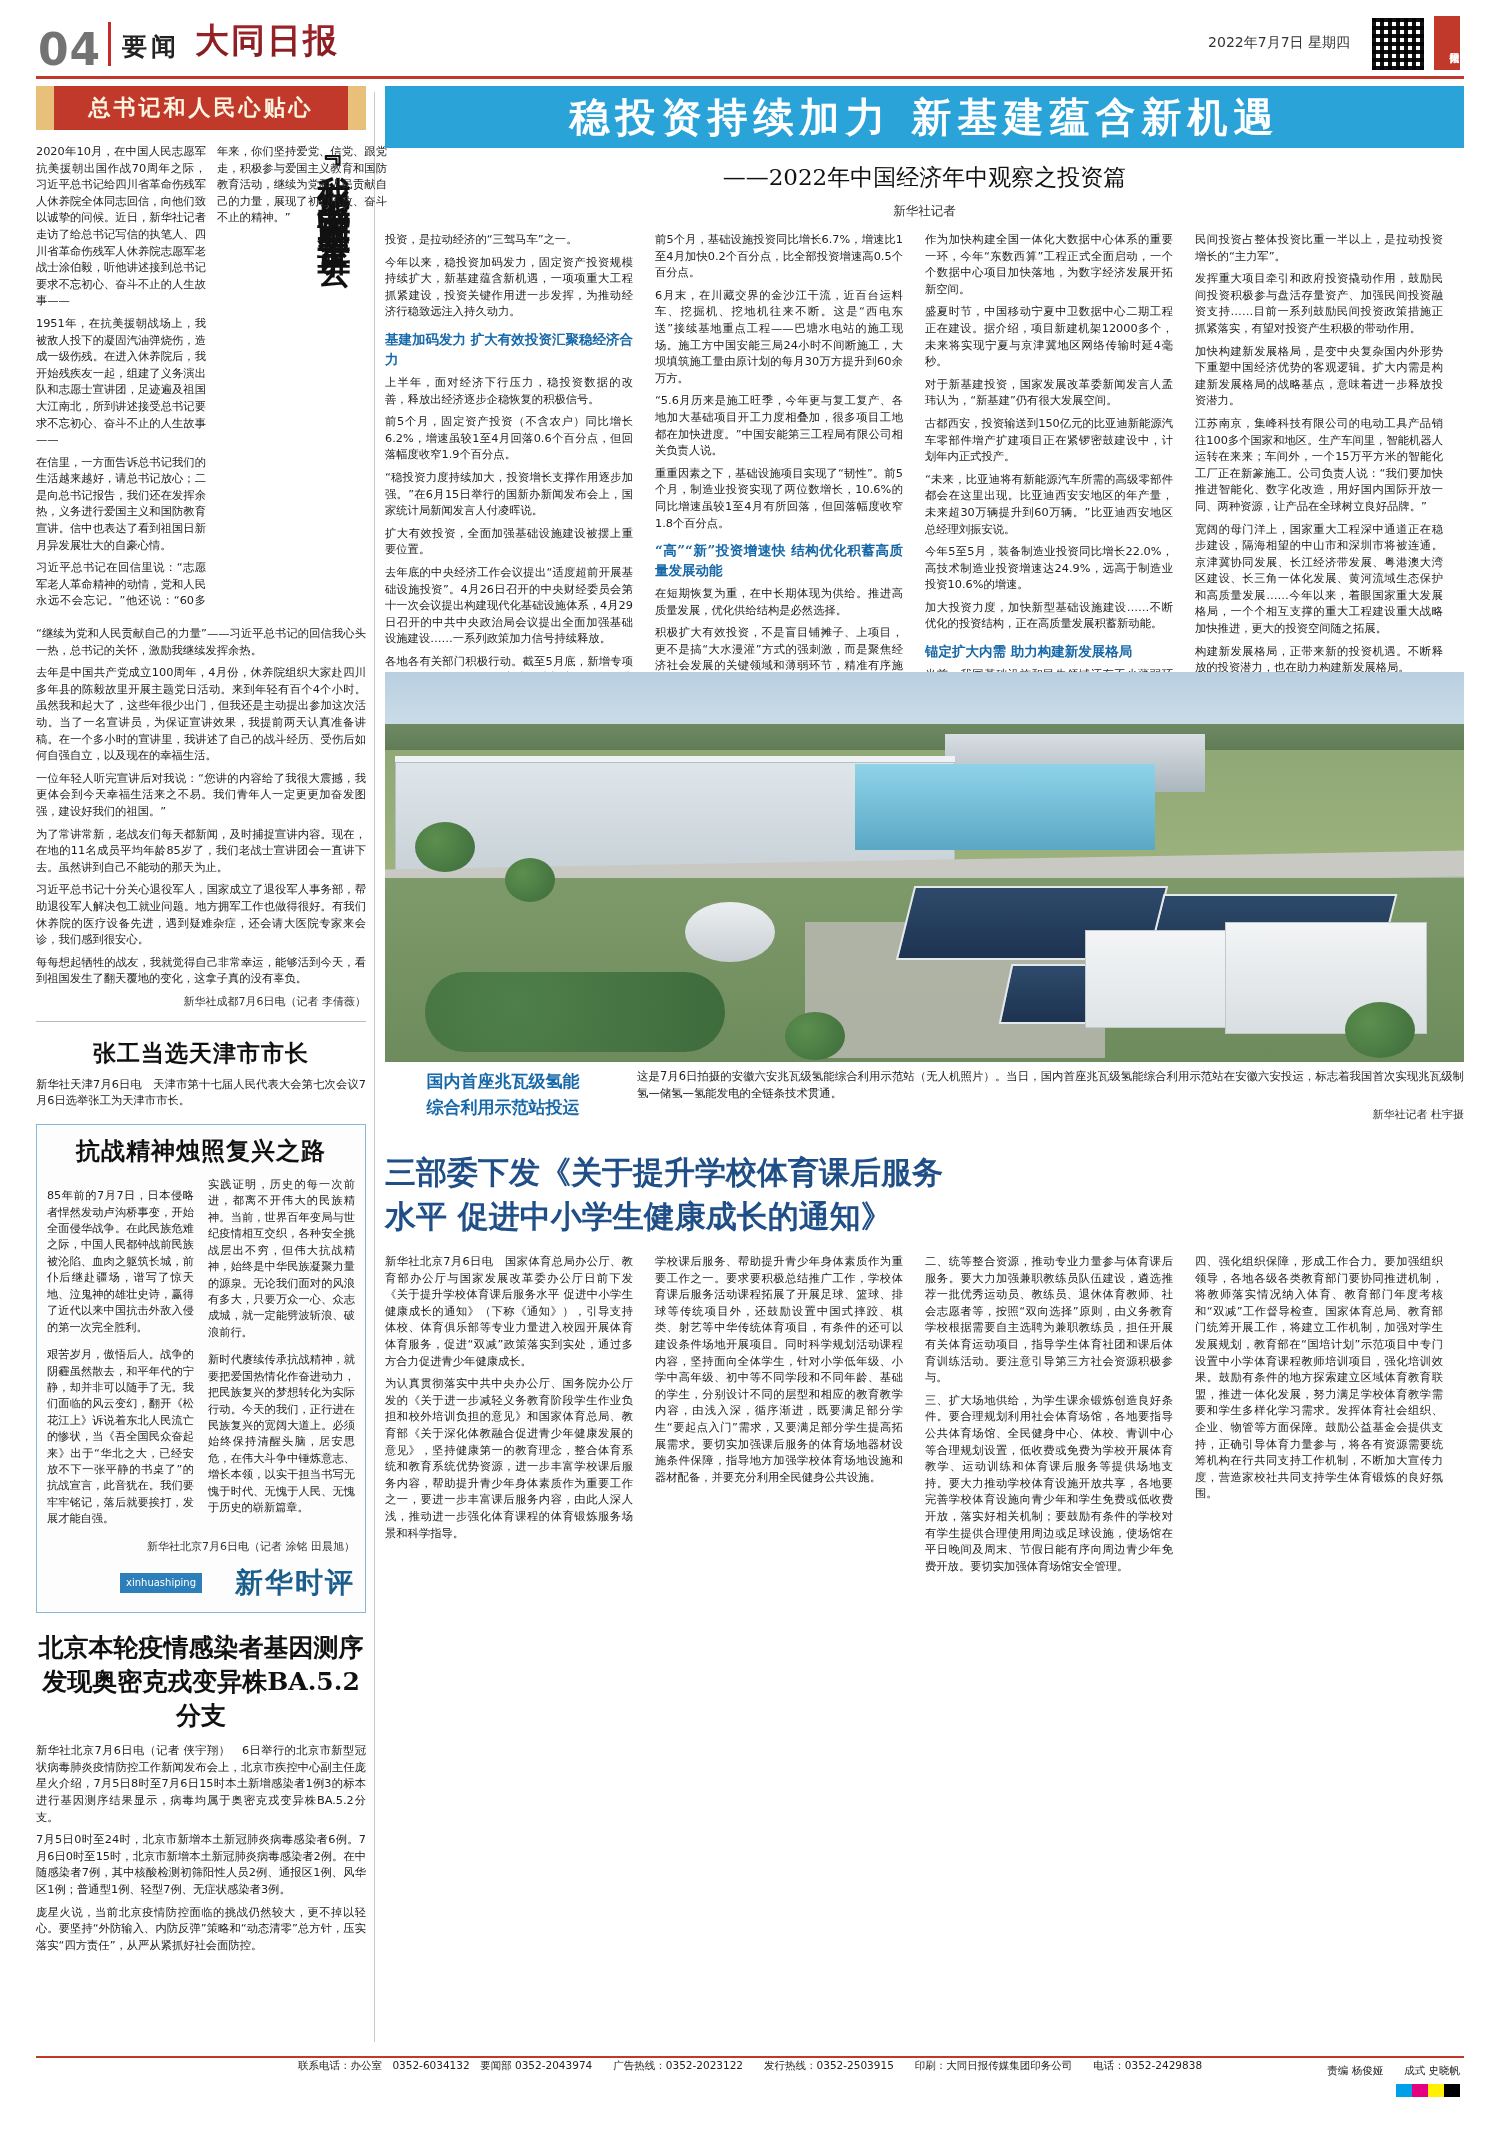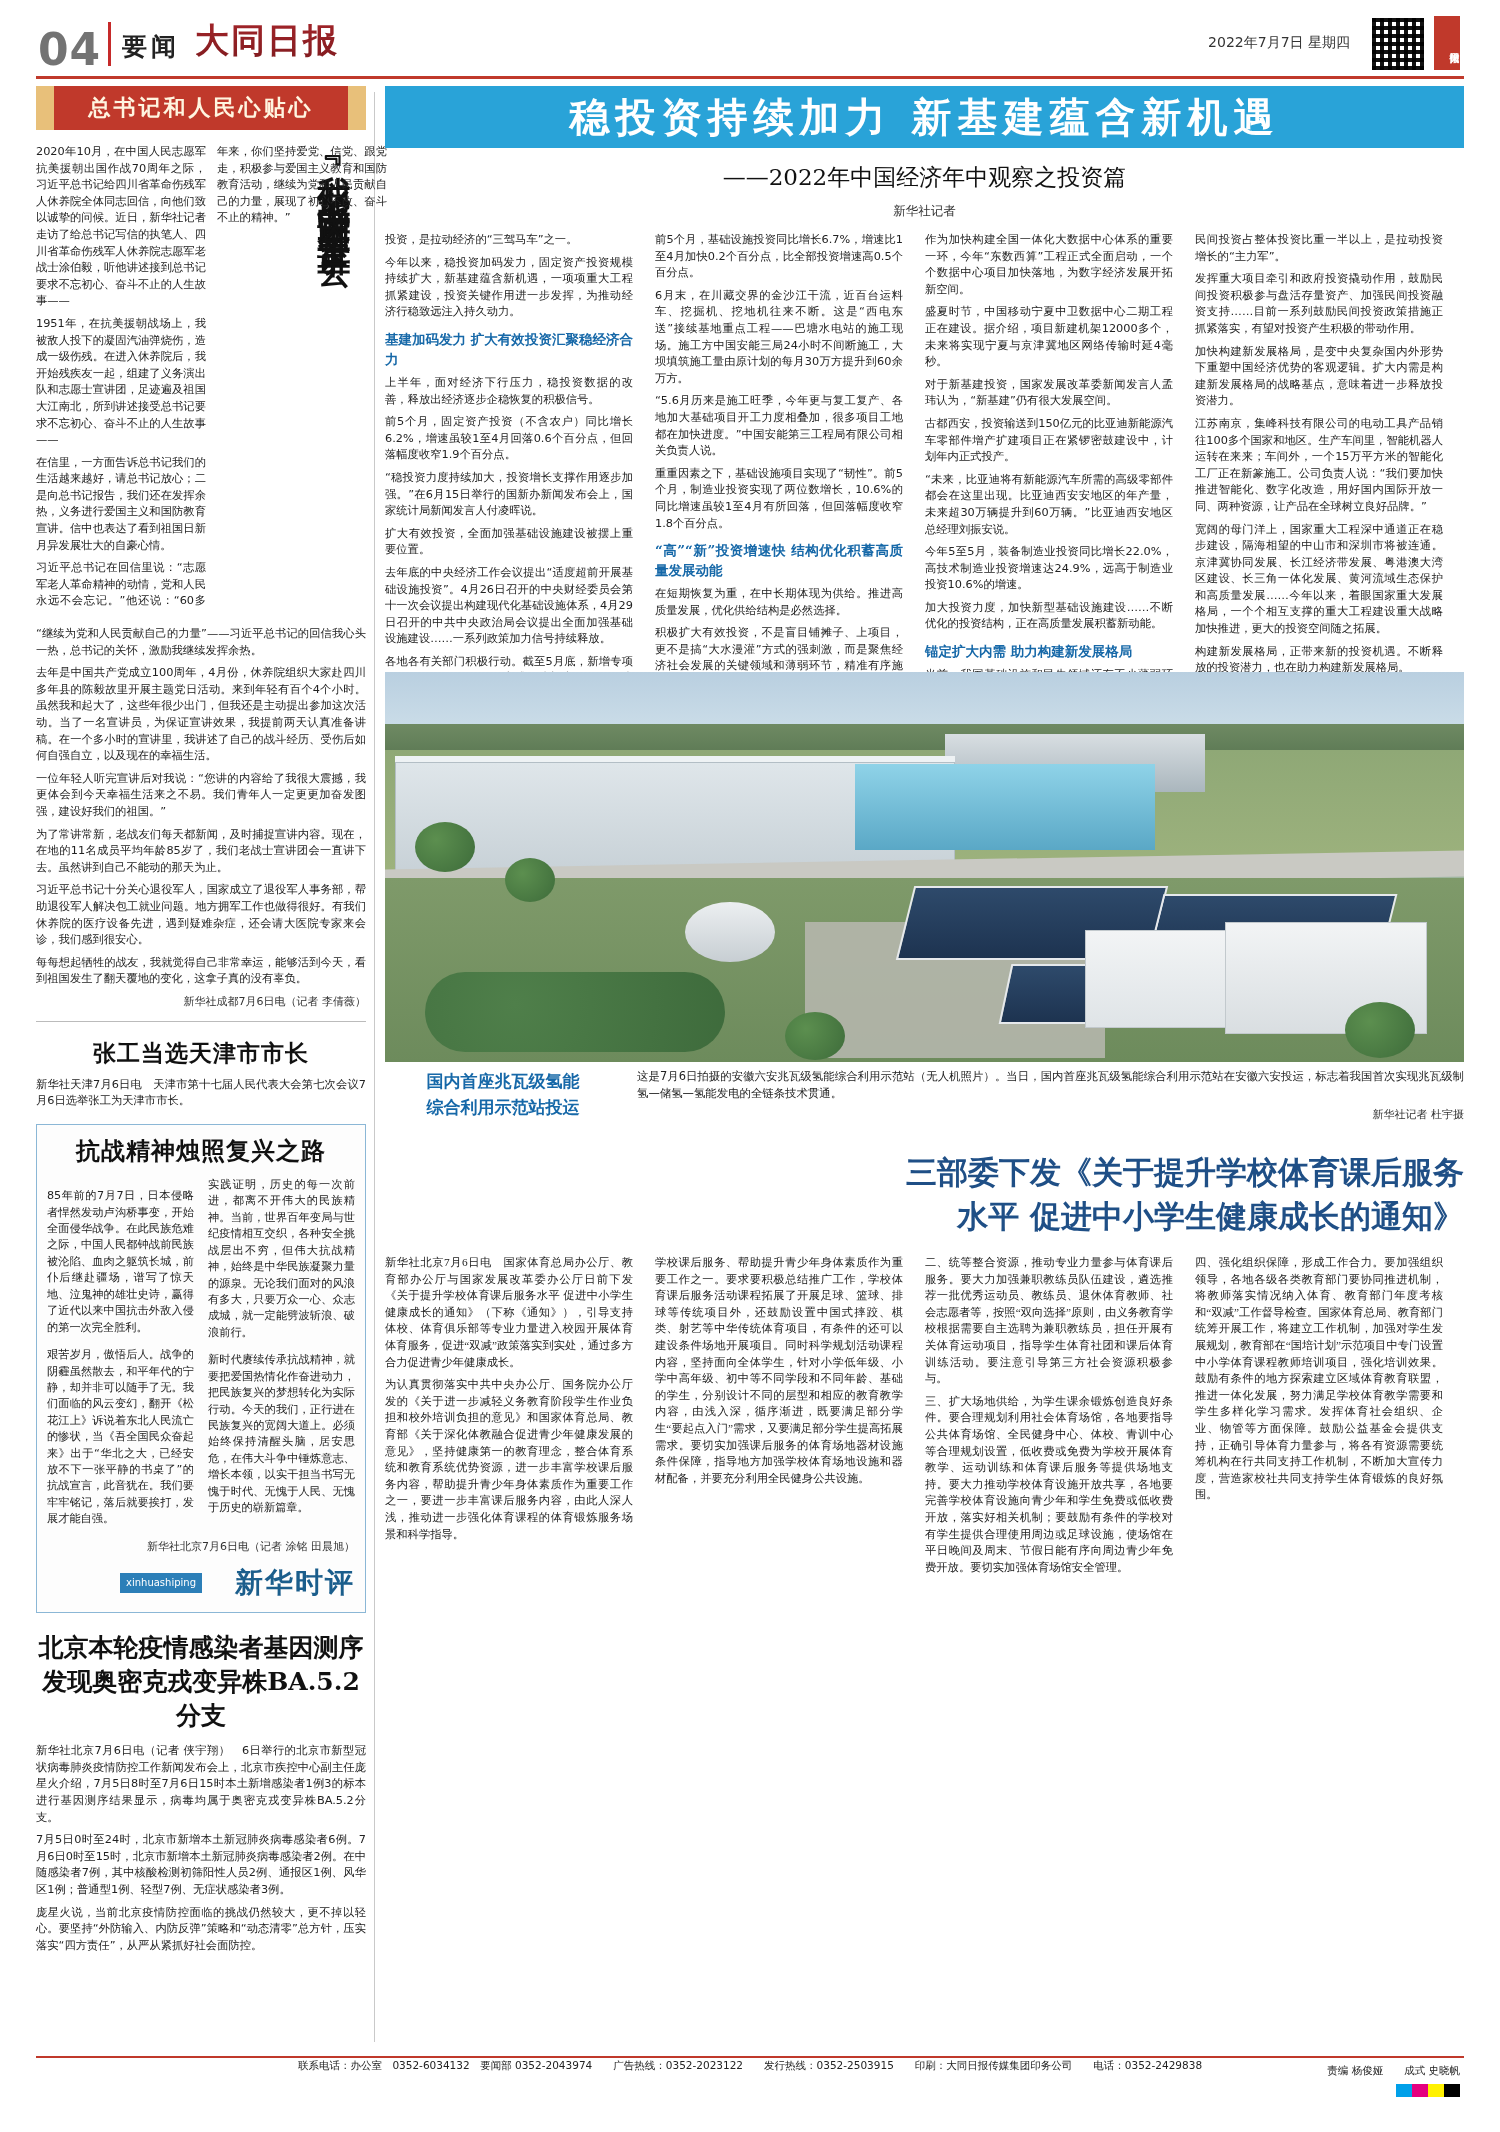--- a/index.html
+++ b/index.html
@@ -113,25 +113,25 @@
   .green-hedge{position:absolute;left:40px;top:300px;width:300px;height:80px;background:radial-gradient(circle at 30% 40%,#4f7f4a,#3e6b3c);border-radius:40px;}
   .tree{position:absolute;border-radius:50%;background:radial-gradient(circle at 35% 35%,#5c8f4f,#3d6b3a);}
   .cap-row{position:absolute;left:385px;top:1068px;width:1079px;display:flex;gap:16px;align-items:flex-start;}
   .cap-left{width:236px;text-align:center;color:#1668a8;font-size:17px;font-weight:bold;line-height:26px;
      font-family:"DejaVu Serif","Liberation Serif",serif;}
   .cap-right{flex:1;font-size:11.4px;line-height:17px;color:#222;text-align:justify;}
   .cap-byline{text-align:right;font-size:11px;margin-top:4px;color:#333;}
 
   
   .bottom{position:absolute;left:385px;top:1150px;width:1079px;}
-  .b-head{font-size:31px;font-weight:bold;line-height:44px;color:#1f4f86;text-align:right;
+  .b-head{font-size:31px;font-weight:bold;line-height:44px;color:#1f4f86;text-align:left;
      font-family:"DejaVu Serif","Liberation Serif",serif;}
   .b-cols{margin-top:16px;display:flex;gap:22px;}
   .bc{width:248px;font-size:11.3px;line-height:16.6px;text-align:justify;color:#222;}
-  .bc p{margin:0 0 6px;font-family:Liberation Serif, serif;}
+  .bc p{margin:0 0 6px;}
 
   
   .footer{position:absolute;left:36px;top:2056px;width:1428px;height:54px;border-top:2px solid #c0392b;}
   .f-line{font-size:10.5px;color:#222;text-align:center;margin-top:6px;line-height:15px;}
   .f-line2{font-size:10.5px;color:#222;text-align:center;line-height:15px;}
   .f-right{position:absolute;right:4px;top:6px;font-size:10.5px;color:#222;}
   .f-colors{position:absolute;right:4px;top:26px;display:flex;gap:0;}
   .f-colors i{display:block;width:16px;height:13px;}
 
   .rule-h{height:1px;background:#bbb;margin:12px 0;}

